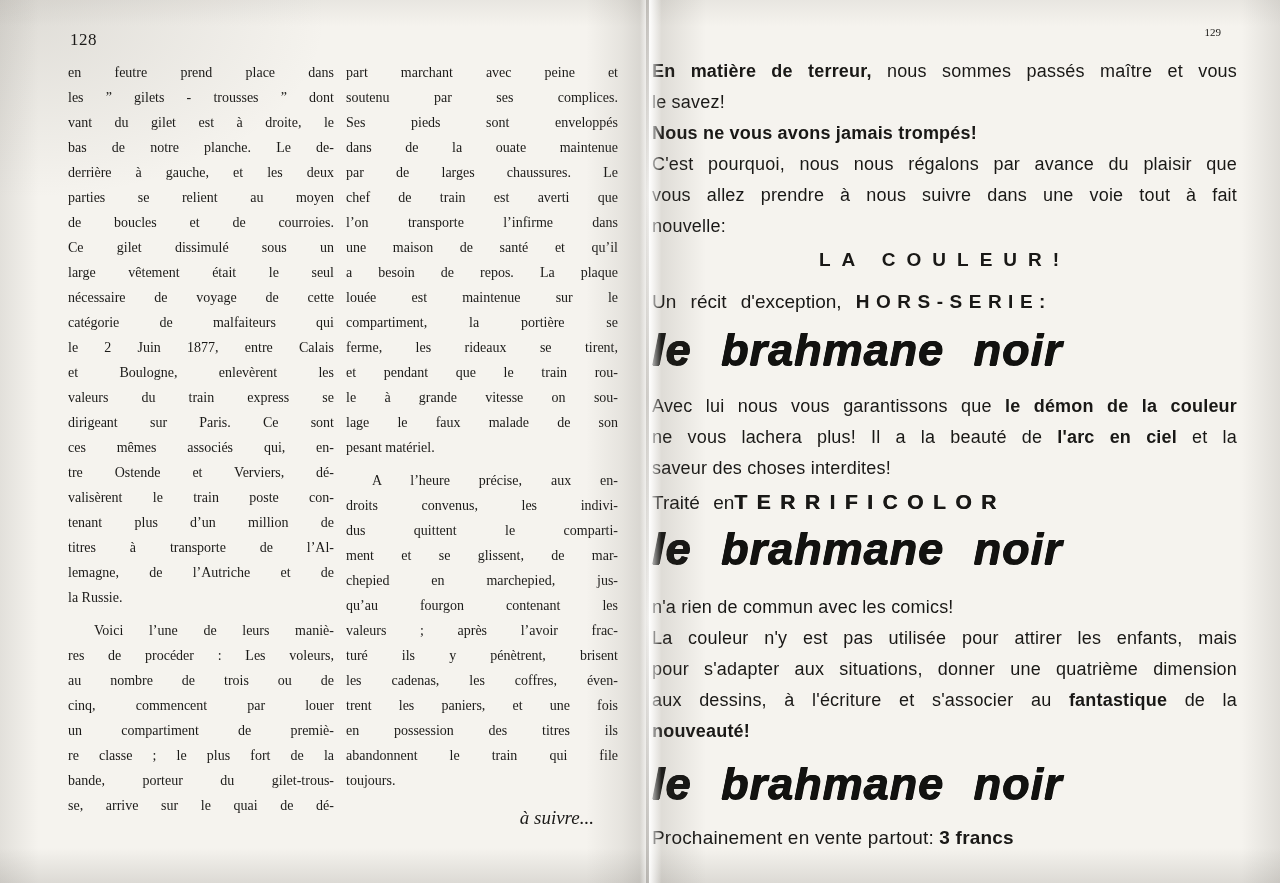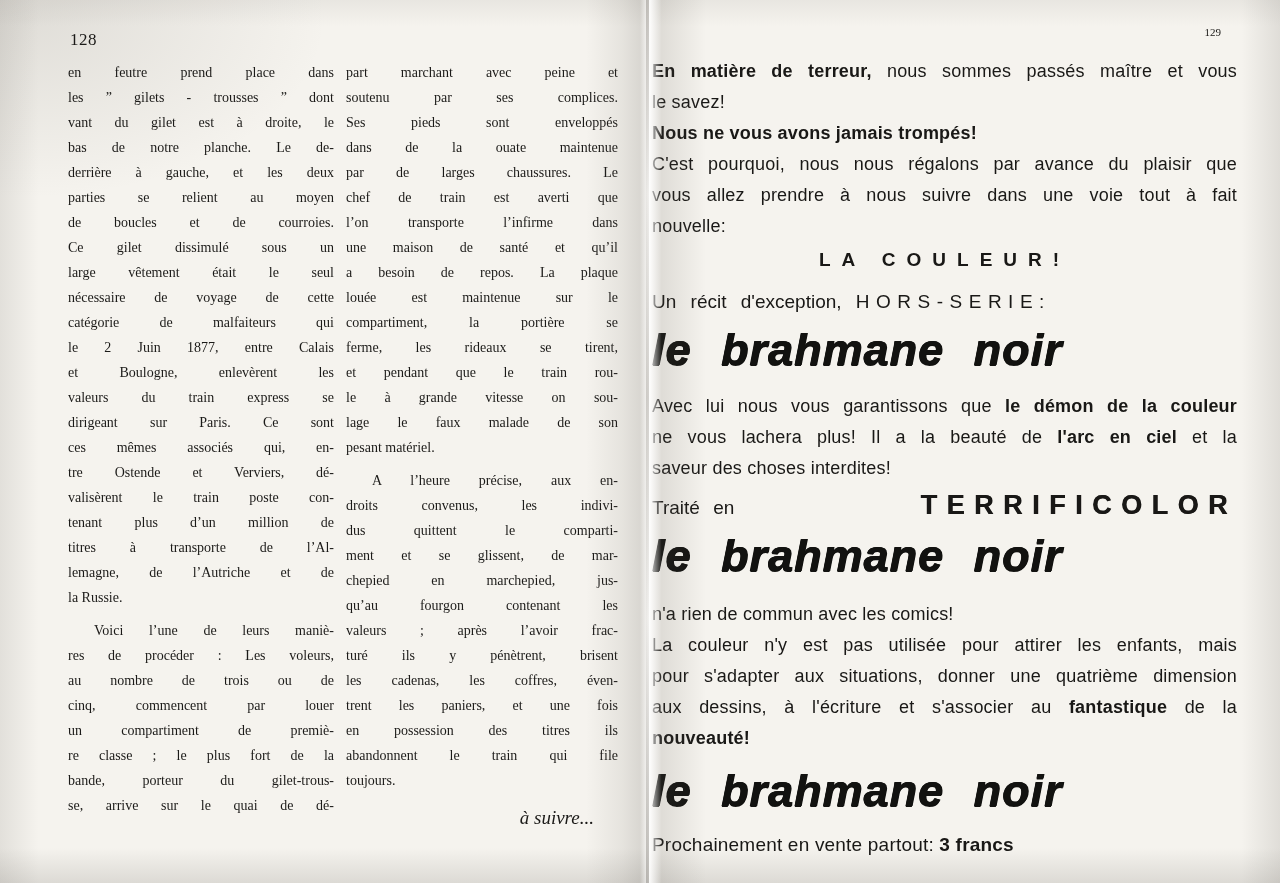--- a/index.html
+++ b/index.html
@@ -66,34 +66,34 @@
     text-align:justify;text-align-last:justify;
   }
   .rp .ln.end{text-align-last:left;}
   .b{font-weight:700;}
   .blk-intro{margin-top:8px;}
   .headline{
     text-align:center;
     font-weight:700;font-size:19px;line-height:36px;letter-spacing:11px;
   }
   .recit{margin-top:8px;font-size:19px;line-height:31px;word-spacing:9px;}
-  .recit .spaced{font-weight:400;letter-spacing:6.5px;word-spacing:2px;}
+  .recit .spaced{font-weight:700;letter-spacing:6.5px;word-spacing:2px;}
   .brahmane{
     font-style:italic;font-weight:700;
     font-size:45px;line-height:54px;letter-spacing:1px;word-spacing:16px;
     color:#121210;
     text-shadow:0.7px 0 0 currentColor, -0.4px 0 0 currentColor, 0 0.5px 0 currentColor;
   }
   .t1{margin-top:6px;}
   .blk-garantie{margin-top:14px;}
   .traite-row{display:flex;align-items:baseline;margin-top:6px;}
   .traite{font-size:19px;word-spacing:8px;}
   .terrificolor{
-    flex:1;text-align:right;
-    font-weight:700;font-size:27px;letter-spacing:9.5px;
+    flex:1;text-align:left;
+    font-weight:700;font-size:21px;letter-spacing:9.5px;
     text-shadow:0.4px 0 0 currentColor;
   }
   .t2{margin-top:8px;}
   .blk-comics{margin-top:16px;}
   .t3{margin-top:10px;}
   .avail{margin-top:16px;font-size:19px;letter-spacing:0.2px;}
 </style>
 </head>
 <body>
 

